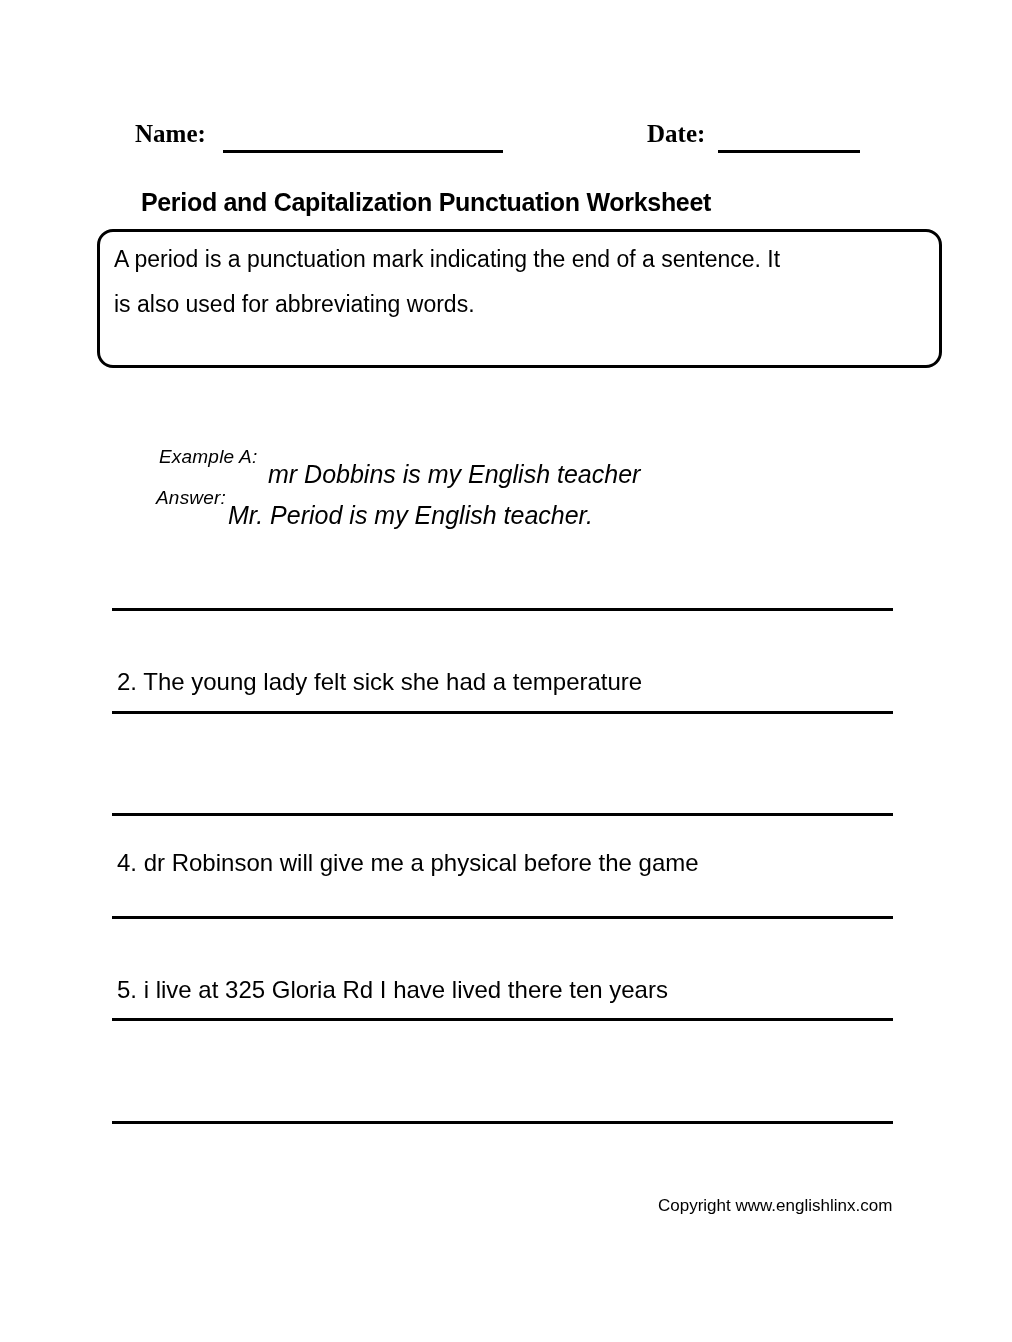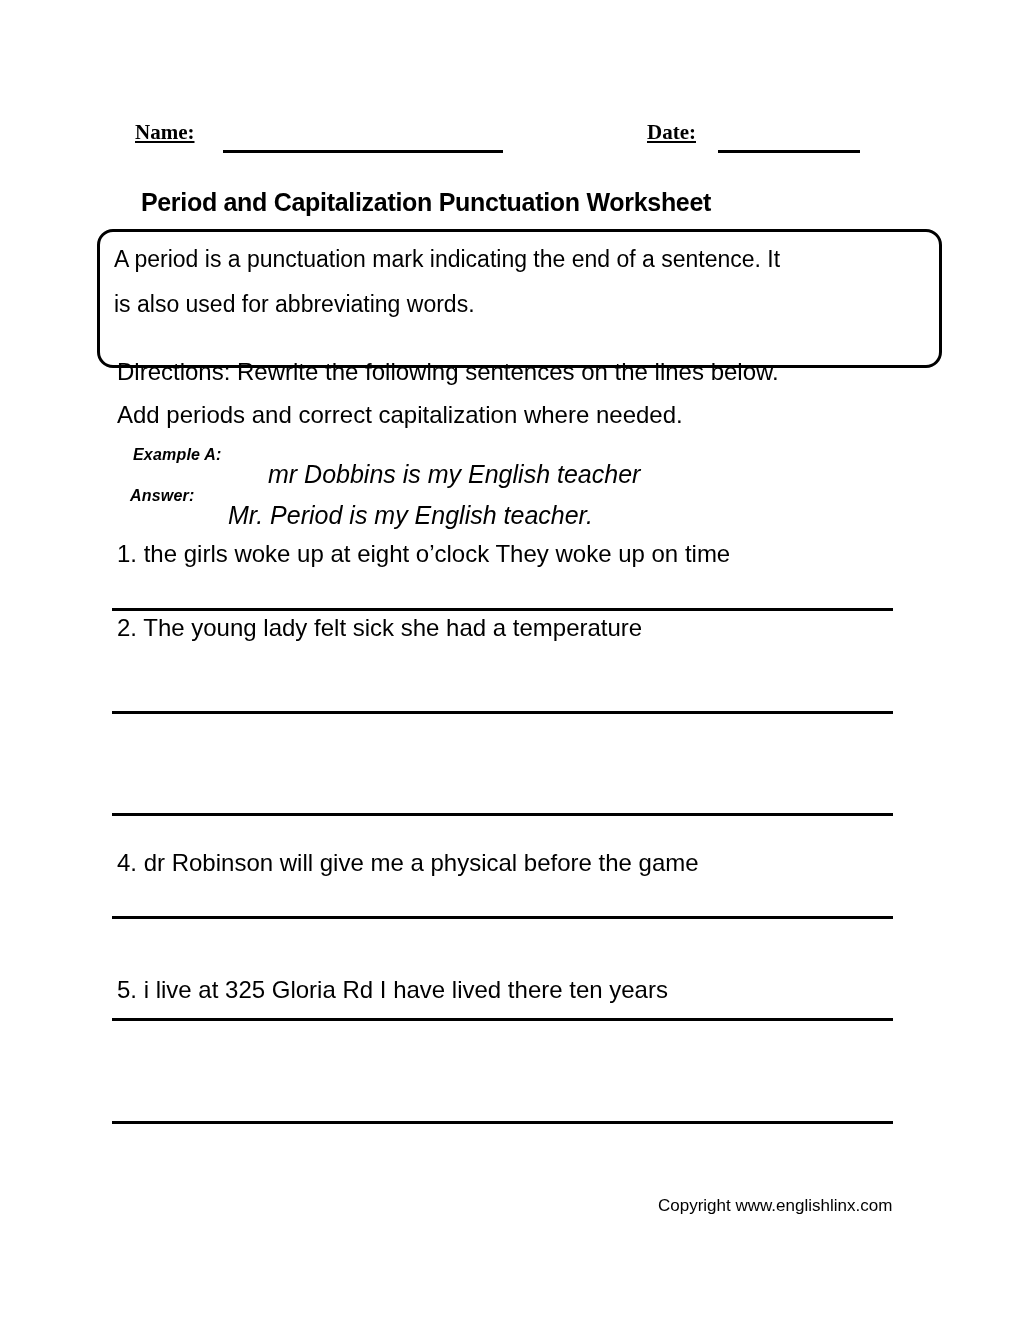--- a/index.html
+++ b/index.html
@@ -9,22 +9,21 @@
     width: 1012px;
     height: 1342px;
     background: #ffffff;
     color: #000000;
     font-family: "Liberation Sans", sans-serif;
     overflow: hidden;
   }
   .serifbold {
     font-family: "Liberation Serif", serif;
     font-weight: bold;
-    font-size: 21px;
-    text-decoration: underline;
+    font-size: 25px;
   }
   .abs { position: absolute; }
   .blank-line {
     position: absolute;
     height: 3px;
     background: #000000;
   }
   #name-label   { left: 135px; top: 120px; }
   #name-line    { left: 223px; top: 150px; width: 280px; }
   #date-label   { left: 647px; top: 120px; }
@@ -47,42 +46,43 @@
     white-space: nowrap;
   }
   #directions {
     left: 117px; top: 350px;
     font-size: 24px;
     line-height: 43px;
     white-space: nowrap;
   }
   .ex-label {
     font-style: italic;
-    font-weight: 700;
-    font-size: 16px;
+    font-weight: 400;
+    font-size: 19px;
     letter-spacing: 0.2px;
+    margin-left: 26px;
   }
   .ex-text {
     font-style: italic;
     font-size: 25px;
     white-space: nowrap;
     margin-top: 22px;
   }
   #example-label { left: 133px; top: 446px; }
   #example-text  { left: 268px; top: 438px; }
   #answer-label  { left: 130px; top: 487px; }
   #answer-text   { left: 228px; top: 479px; }
   .item-text {
     position: absolute;
     left: 117px;
     font-size: 24px;
     white-space: nowrap;
   }
   #item-1 { top: 540px; }
-  #item-2 { top: 614px; text-align: center; }
+  #item-2 { top: 668px; text-align: center; }
   #item-3 { top: 748px; }
   #item-4 { top: 849px; }
   #item-5 { top: 953px; margin-top: 23px; }
   #item-6 { top: 1054px; }
   .answer-line { left: 112px; width: 781px; }
   #line-1 { top: 608px; }
   #line-2 { top: 711px; }
   #line-3 { top: 813px; }
   #line-4 { top: 916px; }
   #line-5 { top: 1018px; }
@@ -103,32 +103,27 @@
   <span id="date-label" class="abs serifbold">Date:</span>
   <div id="date-line" class="blank-line"></div>
 
   <div id="title" class="abs">Period and Capitalization Punctuation Worksheet</div>
 
   <div id="definition-box" class="abs">
     <div>A period is a punctuation mark indicating the end of a sentence. It</div>
     <div>is also used for abbreviating words.</div>
   </div>
 
-  <div id="directions" class="abs">
-    <div>Directions: Rewrite the following sentences on the lines below.</div>
-    <div>Add periods and correct capitalization where needed.</div>
-  </div>
 
   <span id="example-label" class="abs ex-label">Example A:</span>
   <span id="example-text" class="abs ex-text">mr Dobbins is my English teacher</span>
 
   <span id="answer-label" class="abs ex-label">Answer:</span>
   <span id="answer-text" class="abs ex-text">Mr. Period is my English teacher.</span>
 
-  <div id="item-1" class="item-text">1. the girls woke up at eight o’clock They woke up on time</div>
   <div id="line-1" class="blank-line answer-line"></div>
 
   <div id="item-2" class="item-text">2. The young lady felt sick she had a temperature</div>
   <div id="line-2" class="blank-line answer-line"></div>
 
   <div id="line-3" class="blank-line answer-line"></div>
 
   <div id="item-4" class="item-text">4. dr Robinson will give me a physical before the game</div>
   <div id="line-4" class="blank-line answer-line"></div>
 

